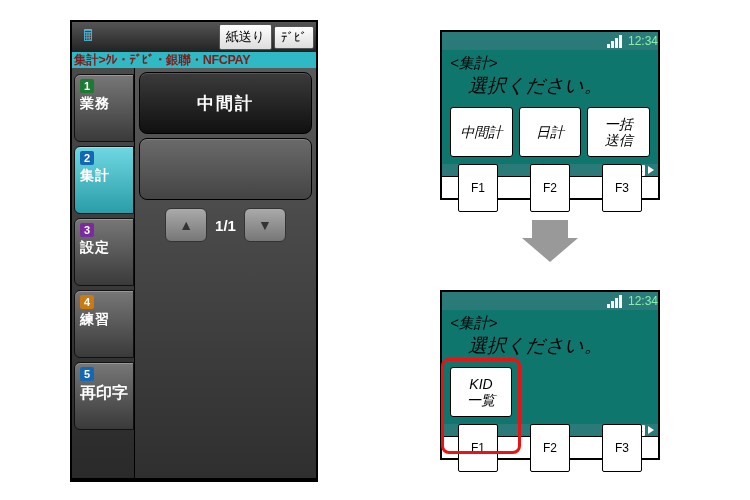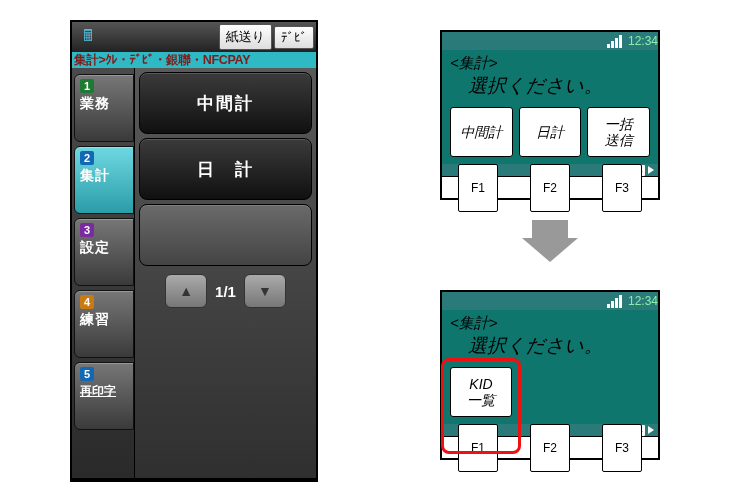--- a/index.html
+++ b/index.html
@@ -88,21 +88,21 @@
     font-size: 11px;
     width: 14px; height:14px;
     display:flex;align-items:center;justify-content:center;
     border-radius:2px;
     font-weight:bold;
     margin-bottom:2px;
   }
   .n1{background:#1c7a33;} .n2{background:#1368b3;} .n3{background:#7a2b9e;}
   .n4{background:#c97a12;} .n5{background:#1368b3;}
   .ta-tab .lbl { font-weight:bold; letter-spacing:1px;}
-  .ta-tab.small .lbl { font-size:12px; letter-spacing:0;text-decoration:underline;}
+  .ta-tab.small .lbl { font-size:16px; letter-spacing:0;}
   .ta-main {
     flex: 1;
     padding: 4px 4px 0 4px;
     display:flex; flex-direction:column;
     gap:4px;
     background: linear-gradient(#5a5a5a,#2f2f2f);
     border-left:1px solid #000;
   }
   .ta-item {
     height: 62px;
@@ -239,21 +239,20 @@
         <span class="num n4">4</span>
         <span class="lbl">練習</span>
       </div>
       <div class="ta-tab small">
         <span class="num n5">5</span>
         <span class="lbl">再印字</span>
       </div>
     </div>
     <div class="ta-main">
       <div class="ta-item">中間計</div>
-      <div class="ta-item">日　計</div>
       <div class="ta-item empty"></div>
       <div class="ta-pager">
         <div class="ta-pgbtn">▲</div>
         <span class="ta-pgtxt">1/1</span>
         <div class="ta-pgbtn">▼</div>
       </div>
     </div>
   </div>
 </div>
 

